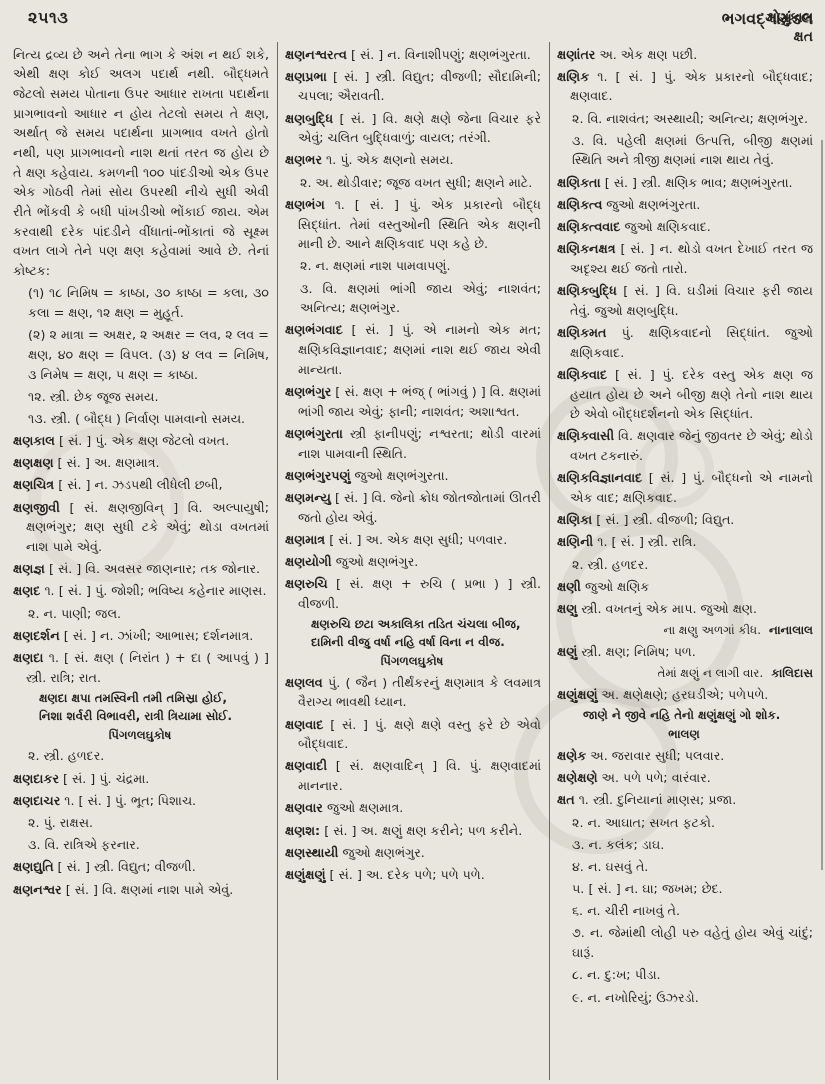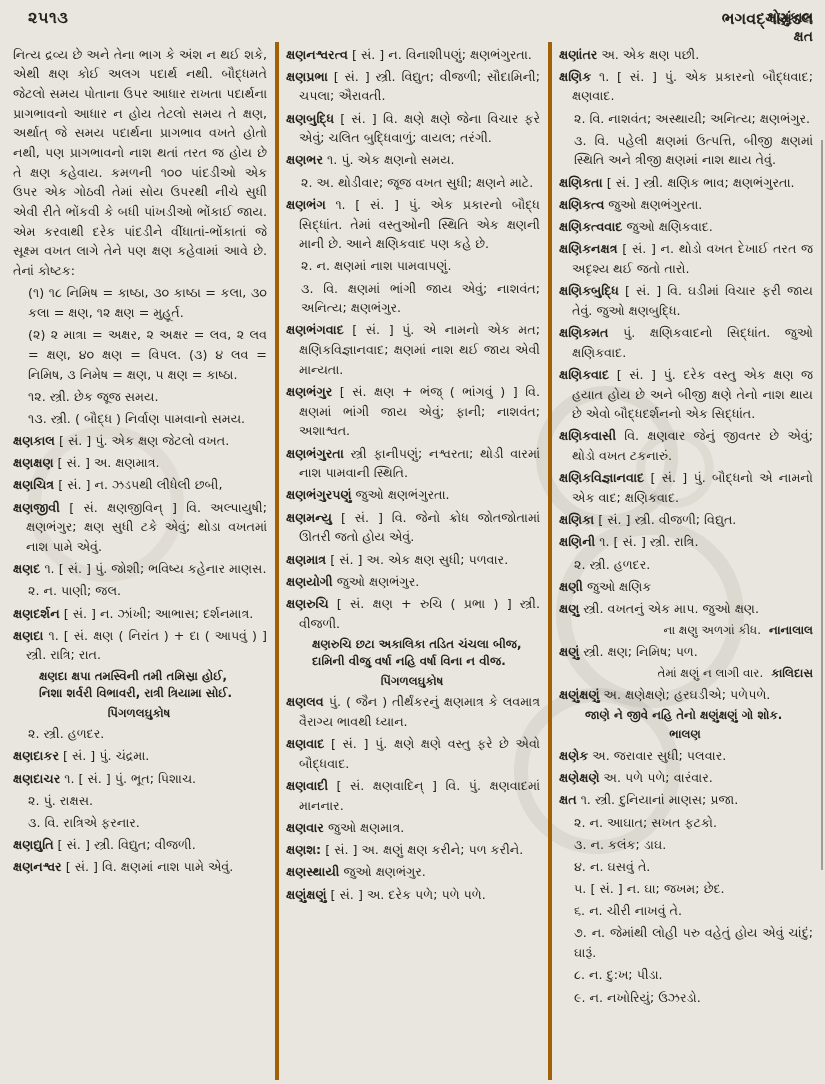--- a/index.html
+++ b/index.html
@@ -19,21 +19,21 @@
   }
   .pgnum{font-weight:bold;font-size:16px;letter-spacing:.5px;}
   .title{font-weight:bold;font-size:16px;position:absolute;left:0;right:0;text-align:right;top:1px;}
   .guides{text-align:right;font-weight:bold;font-size:14px;line-height:1.35;position:relative;z-index:2;}
   
   #columns{
     position:absolute;top:42px;left:6px;right:4px;bottom:4px;
     display:flex;z-index:1;
   }
   .col{flex:1 1 0;padding:0 8px 0 7px;font-size:12.7px;line-height:1.55;overflow:hidden;}
-  .col + .col{border-left:4px solid #a16207;}
+  .col + .col{border-left:1px solid #a16207;}
   .blk{margin:2.5px 0;}
   .cont{text-align:justify;}
   .entry{padding-left:13px;text-indent:-13px;text-align:justify;}
   .head{font-weight:bold;}
   .sense{padding-left:15px;text-align:justify;}
   .table{padding-left:15px;text-align:justify;}
   .quote{padding-left:26px;font-size:11.8px;line-height:1.5;font-weight:bold;}
   .source{text-align:center;font-weight:bold;font-size:11.8px;padding-right:2px;margin-top:-2px;}
   .qline{display:flex;justify-content:flex-end;padding-left:26px;font-size:11.8px;}
   .qline .src{font-weight:bold;margin-left:8px;white-space:nowrap;}
@@ -71,20 +71,21 @@
       <div class="col">
         <div class="blk cont">નિત્ય દ્રવ્ય છે અને તેના ભાગ કે અંશ ન થઈ શકે, એથી ક્ષણ કોઈ અલગ પદાર્થ નથી. બૌદ્ધમતે જેટલો સમય પોતાના ઉપર આધાર રાખતા પદાર્થના પ્રાગભાવનો આધાર ન હોય તેટલો સમય તે ક્ષણ, અર્થાત્ જે સમય પદાર્થના પ્રાગભાવ વખતે હોતો નથી, પણ પ્રાગભાવનો નાશ થતાં તરત જ હોય છે તે ક્ષણ કહેવાય. કમળની ૧૦૦ પાંદડીઓ એક ઉપર એક ગોઠવી તેમાં સોય ઉપરથી નીચે સુધી એવી રીતે ભોંકવી કે બધી પાંખડીઓ ભોંકાઈ જાય. એમ કરવાથી દરેક પાંદડીને વીંધાતાં-ભોંકાતાં જે સૂક્ષ્મ વખત લાગે તેને પણ ક્ષણ કહેવામાં આવે છે. તેનાં કોષ્ટક:</div>
         <div class="blk table">(૧) ૧૮ નિમિષ = કાષ્ઠા, ૩૦ કાષ્ઠા = કલા, ૩૦ કલા = ક્ષણ, ૧૨ ક્ષણ = મુહૂર્ત.</div>
         <div class="blk table">(૨) ૨ માત્રા = અક્ષર, ૨ અક્ષર = લવ, ૨ લવ = ક્ષણ, ૪૦ ક્ષણ = વિપલ. (૩) ૪ લવ = નિમિષ, ૩ નિમેષ = ક્ષણ, ૫ ક્ષણ = કાષ્ઠા.</div>
         <div class="blk sense">૧૨. સ્ત્રી. છેક જૂજ સમય.</div>
         <div class="blk sense">૧૩. સ્ત્રી. ( બૌદ્ધ ) નિર્વાણ પામવાનો સમય.</div>
         <div class="blk entry"><span class="head">ક્ષણકાલ</span> [ સં. ] પું. એક ક્ષણ જેટલો વખત.</div>
         <div class="blk entry"><span class="head">ક્ષણક્ષણ</span> [ સં. ] અ. ક્ષણમાત્ર.</div>
         <div class="blk entry"><span class="head">ક્ષણચિત્ર</span> [ સં. ] ન. ઝડપથી લીધેલી છબી,</div>
         <div class="blk entry"><span class="head">ક્ષણજીવી</span> [ સં. ક્ષણજીવિન્ ] વિ. અલ્પાયુષી; ક્ષણભંગુર; ક્ષણ સુધી ટકે એવું; થોડા વખતમાં નાશ પામે એવું.</div>
+        <div class="blk entry"><span class="head">ક્ષણજ્ઞ</span> [ સં. ] વિ. અવસર જાણનાર; તક જોનાર.</div>
         <div class="blk entry"><span class="head">ક્ષણદ</span> ૧. [ સં. ] પું. જોશી; ભવિષ્ય કહેનાર માણસ.</div>
         <div class="blk sense">૨. ન. પાણી; જલ.</div>
         <div class="blk entry"><span class="head">ક્ષણદર્શન</span> [ સં. ] ન. ઝાંખી; આભાસ; દર્શનમાત્ર.</div>
         <div class="blk entry"><span class="head">ક્ષણદા</span> ૧. [ સં. ક્ષણ ( નિરાંત ) + દા ( આપવું ) ] સ્ત્રી. રાત્રિ; રાત.</div>
         <div class="blk quote">
           <div>ક્ષણદા ક્ષપા તમસ્વિની તમી તમિસ્રા હોઈ,</div>
           <div>નિશા શર્વરી વિભાવરી, રાત્રી ત્રિયામા સોઈ.</div>
         </div>
         <div class="blk source">પિંગળલઘુકોષ</div>
         <div class="blk sense">૨. સ્ત્રી. હળદર.</div>

